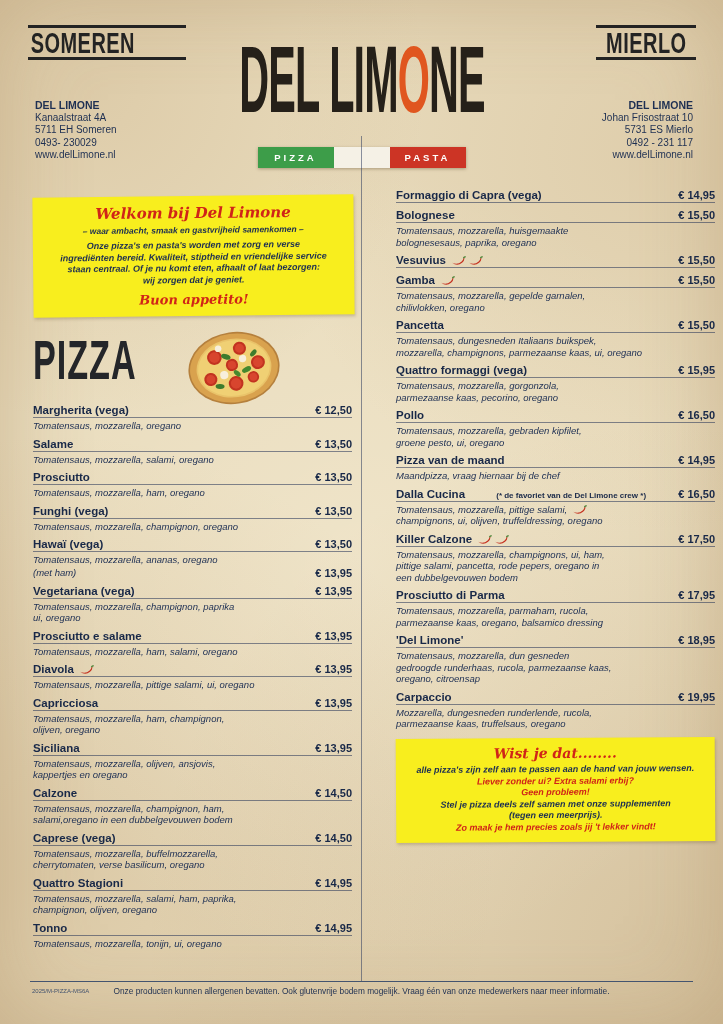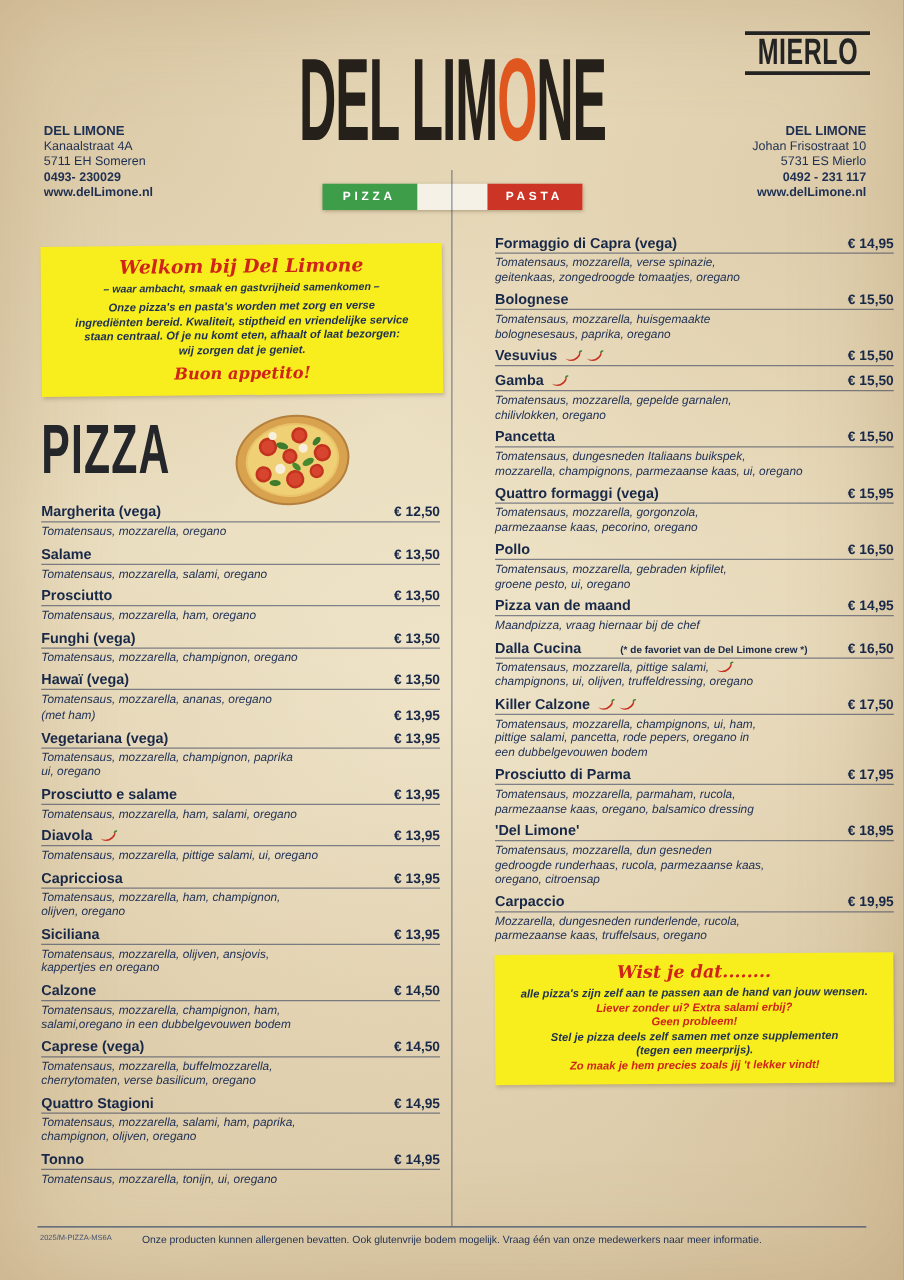--- a/index.html
+++ b/index.html
@@ -27,21 +27,21 @@
   .logo-o{color:#e0561f;}
   .banner{position:absolute;top:147px;left:50%;transform:translateX(-50%);width:208px;height:21px;display:flex;box-shadow:0 1px 3px rgba(60,40,10,.35);}
   .banner-seg{flex:1;display:flex;align-items:center;justify-content:center;font-size:9.5px;font-weight:700;letter-spacing:3px;color:#fff;}
   .banner-green{background:#3d9d49;}
   .banner-red{background:#cc3425;}
   .banner-mid{flex:0 0 56px;background:#f5f1e6;}
   .addr{position:absolute;top:99px;font-size:10px;line-height:12.5px;color:#1d2f52;}
   .addr-left{left:35px;text-align:left;}
   .addr-right{right:30px;text-align:right;}
   .addr-name{font-weight:bold;font-size:10.5px;}
-  .addr-phone,.addr-web{font-weight:bold;}
+  .addr-phone,.addr-web{font-weight:normal;}
   
   .script{font-family:"DejaVu Serif",serif;font-style:italic;font-weight:bold;}
   .welcome{position:absolute;left:33px;top:196px;width:321px;box-sizing:border-box;background:#f8ee1e;
     padding:8px 10px 9px;text-align:center;transform:rotate(-.6deg);box-shadow:1px 2px 3px rgba(90,70,30,.25);}
   .welcome-title{font-size:15px;color:#d02418;margin-bottom:3px;}
   .welcome-sub{font-size:8.5px;font-weight:bold;font-style:italic;margin-bottom:5px;}
   .welcome-body{font-size:9px;font-weight:bold;font-style:italic;line-height:11.5px;margin-bottom:6px;white-space:pre-line;}
   .welcome-close{font-size:13px;color:#d02418;}
   .wist{background:#f8ee1e;padding:7px 8px 9px;text-align:center;margin-top:8px;transform:rotate(-.4deg);box-shadow:1px 2px 3px rgba(90,70,30,.25);}
   .wist-title{font-size:14px;color:#d02418;margin-bottom:3px;}
@@ -75,20 +75,23 @@
   
   .footer{position:absolute;left:30px;right:30px;top:981px;border-top:1.5px solid #44546f;padding-top:4px;}
   .footer-code{position:absolute;left:2px;top:6px;font-size:6px;color:#44546f;}
   .footer-text{text-align:center;font-size:8.3px;color:#1d2f52;}
 </style>
 </head>
 <body>
 
 <div class="page">
 
+  <div class="city city-left">
+    <span class="city-text">SOMEREN</span>
+  </div>
   <div class="city city-right">
     <span class="city-text">MIERLO</span>
   </div>
 
   <div class="logo">
     <span class="logo-text"><span>DEL LIM</span><span class="logo-o">O</span><span>NE</span></span>
   </div>
   <div class="banner">
     <div class="banner-seg banner-green">PIZZA</div>
     <div class="banner-mid"></div>
@@ -271,22 +274,20 @@
       </div>
     </div>
 
   <div class="col col-right">
     <div id="pizza-items-right">
         <div class="menu-item">
           <div class="item-head">
             <span class="item-name">Formaggio di Capra <span class="tag">(vega)</span></span>
             <span class="item-price">€ 14,95</span>
           </div>
-          <div class="item-desc">Tomatensaus, mozzarella, verse spinazie,
-geitenkaas, zongedroogde tomaatjes, oregano</div>
         </div>
         <div class="menu-item">
           <div class="item-head">
             <span class="item-name">Bolognese</span>
             <span class="item-price">€ 15,50</span>
           </div>
           <div class="item-desc">Tomatensaus, mozzarella, huisgemaakte
 bolognesesaus, paprika, oregano</div>
         </div>
         <div class="menu-item">

